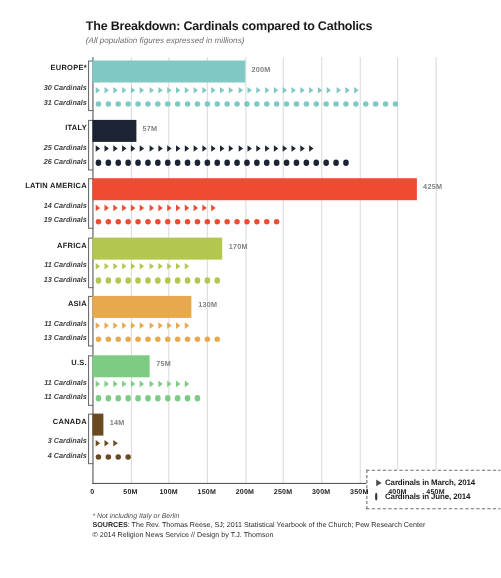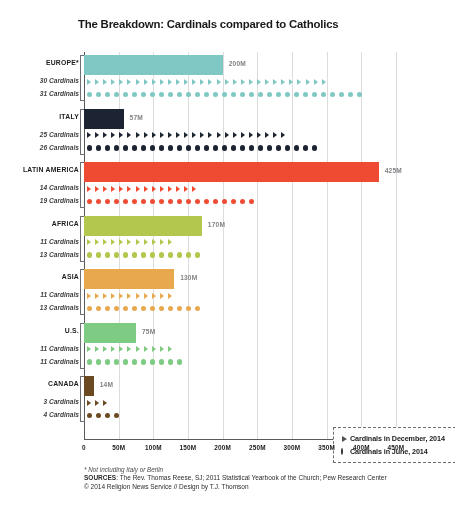--- a/index.html
+++ b/index.html
@@ -71,20 +71,21 @@
   .sources{font-size:6.5px;color:#2b2b2b;margin-top:1px;line-height:1.35;}
   .sources b{font-weight:bold;}
 </style>
 </head>
 <body>
 
 <div class="page">
 
   <div class="header">
     <div class="title">The Breakdown: Cardinals compared to Catholics</div>
+    <div class="subtitle">(All population figures expressed in millions)</div>
   </div>
 
   <div class="plot">
     <div class="gridlines" id="gridlines">
         <div class="gridline" style="left: 34.6667px;"></div>
         <div class="gridline" style="left: 69.3333px;"></div>
         <div class="gridline" style="left: 104px;"></div>
         <div class="gridline" style="left: 138.667px;"></div>
         <div class="gridline" style="left: 173.333px;"></div>
         <div class="gridline" style="left: 208px;"></div>
@@ -443,21 +444,21 @@
             </div>
           </div>
         </div>
       </div>
 
     <div class="legend">
       <div class="legend-item">
         <span class="legend-tri-wrap">
             <span class="legend-tri"></span>
           </span>
-        <span class="legend-text">Cardinals in December, 2014</span>
+        <span class="legend-text">Cardinals in March, 2014</span>
       </div>
       <div class="legend-item">
         <span class="legend-circ-wrap">
             <span class="legend-circ"></span>
           </span>
         <span class="legend-text">Cardinals in June, 2014</span>
       </div>
     </div>
   </div>
 

